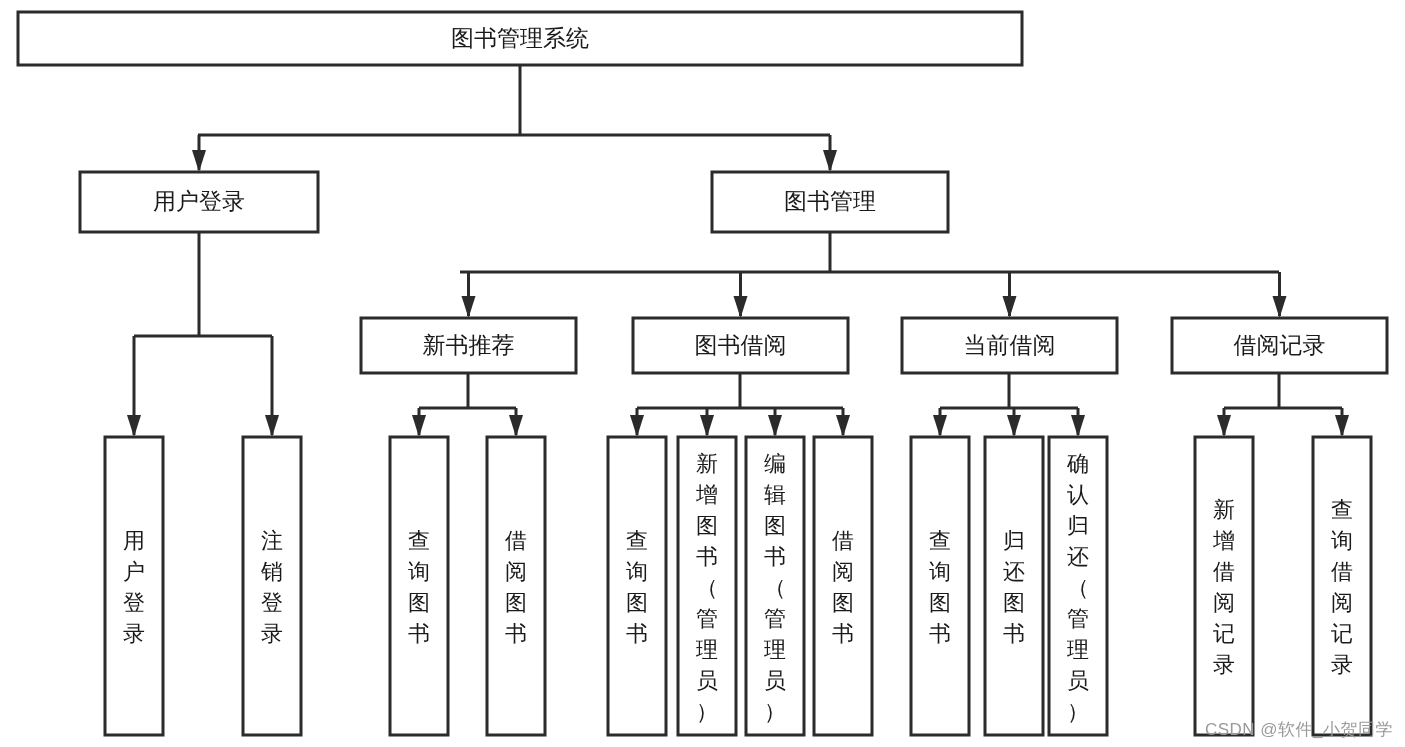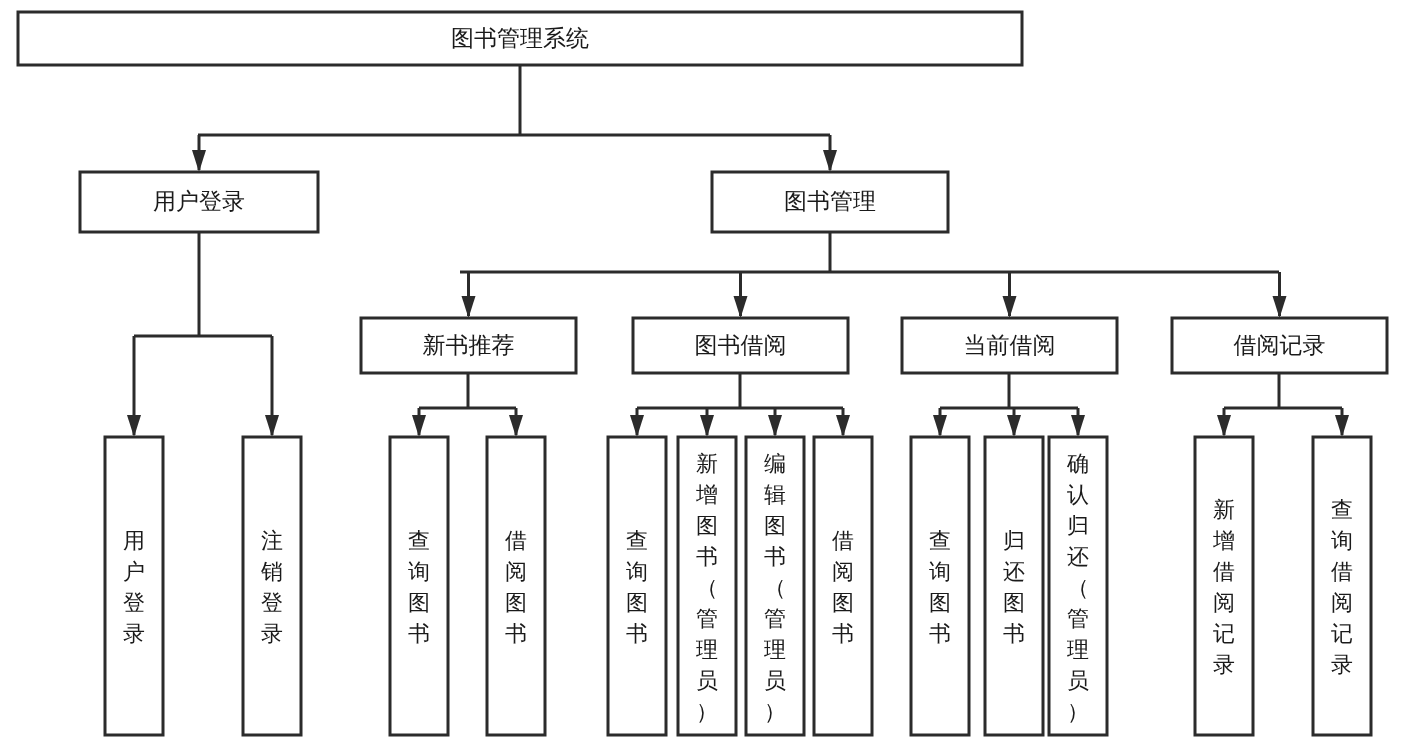--- a/index.html
+++ b/index.html
@@ -253,13 +253,14 @@
         <g>
           <rect x="1195" y="437" width="58" height="298" class="node-box"></rect>
           <text x="1224" y="517.18" class="node-label-v"><tspan x="1224" dy="0">新</tspan><tspan x="1224" dy="31">增</tspan><tspan x="1224" dy="31">借</tspan><tspan x="1224" dy="31">阅</tspan><tspan x="1224" dy="31">记</tspan><tspan x="1224" dy="31">录</tspan></text>
         </g>
         <g>
           <rect x="1313" y="437" width="58" height="298" class="node-box"></rect>
           <text x="1342" y="517.18" class="node-label-v"><tspan x="1342" dy="0">查</tspan><tspan x="1342" dy="31">询</tspan><tspan x="1342" dy="31">借</tspan><tspan x="1342" dy="31">阅</tspan><tspan x="1342" dy="31">记</tspan><tspan x="1342" dy="31">录</tspan></text>
         </g>
       </g>
   </svg>
+  <div class="watermark-text">CSDN @软件_小贺同学</div>
 </div>
 
 </body></html>

